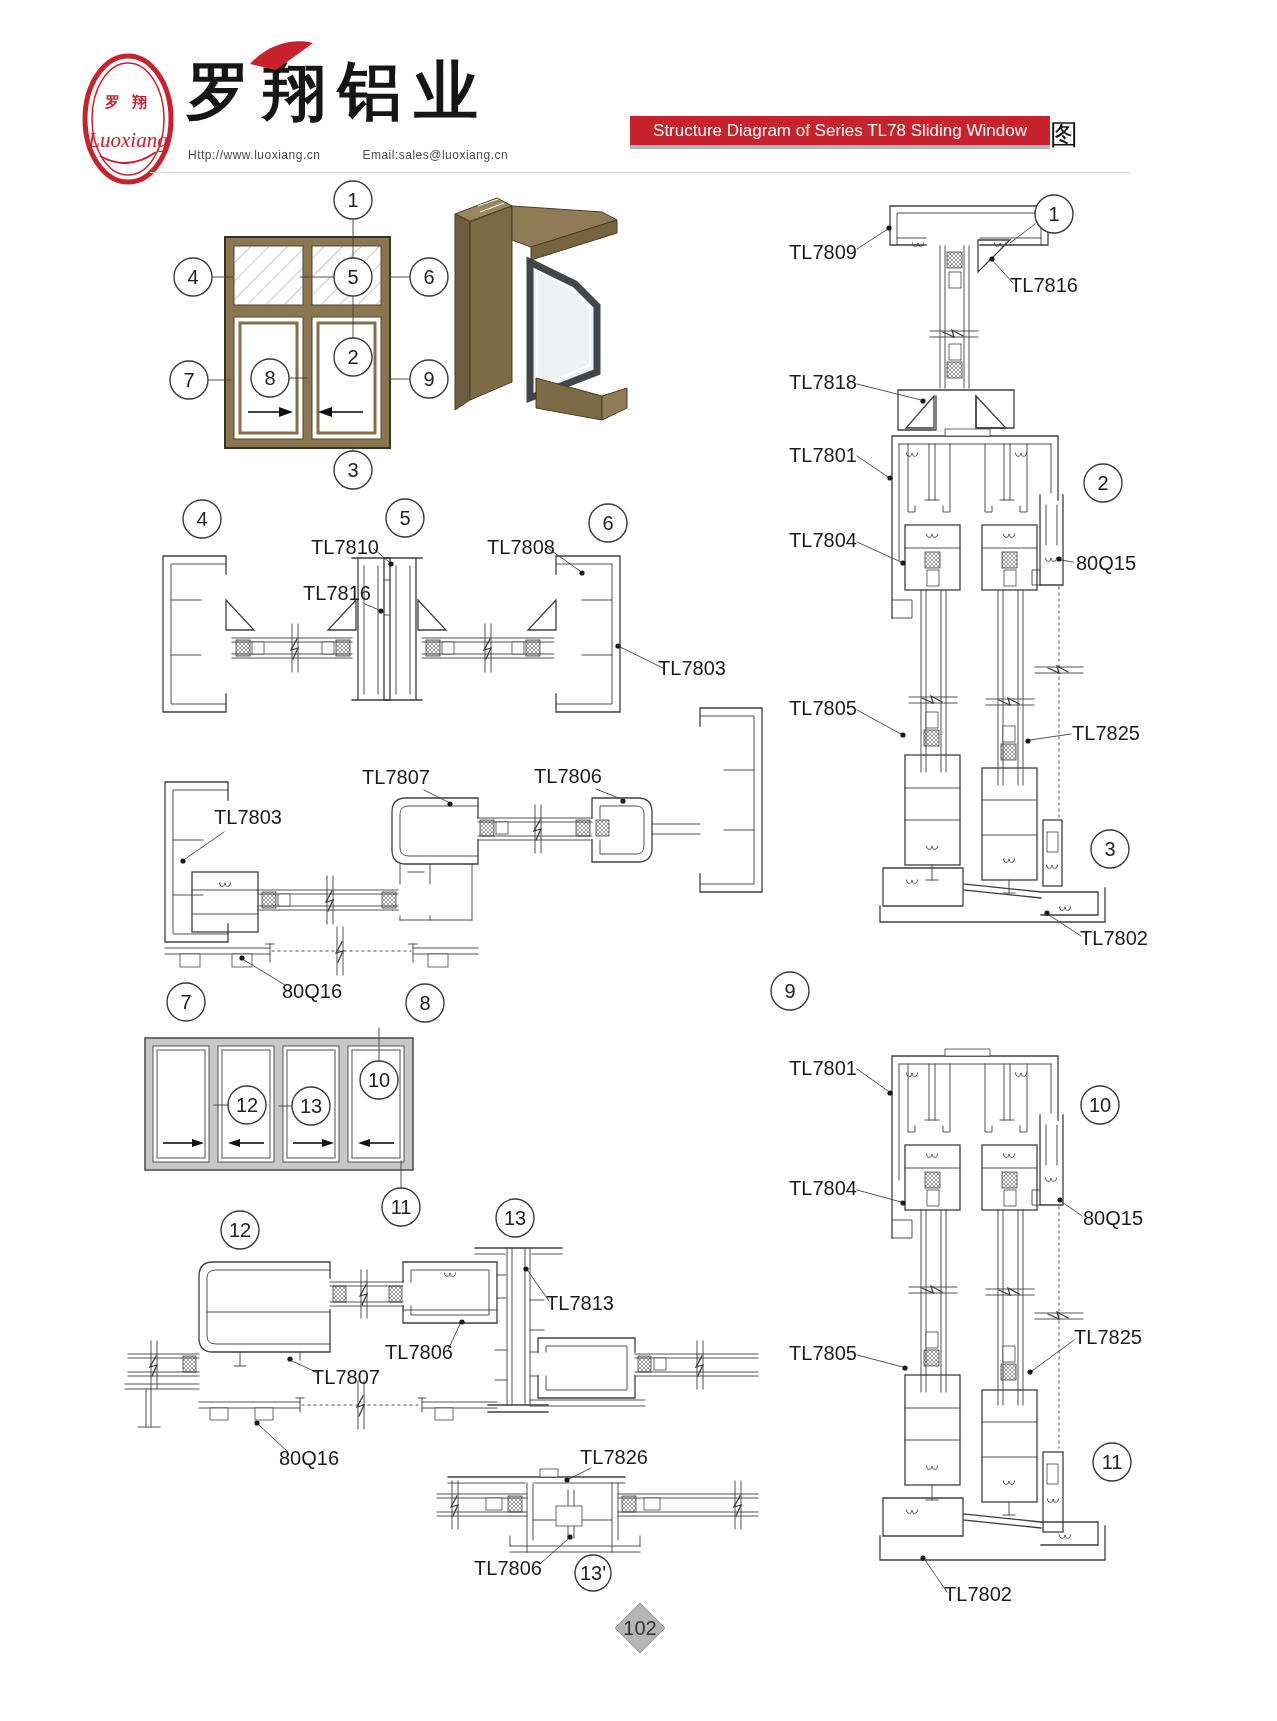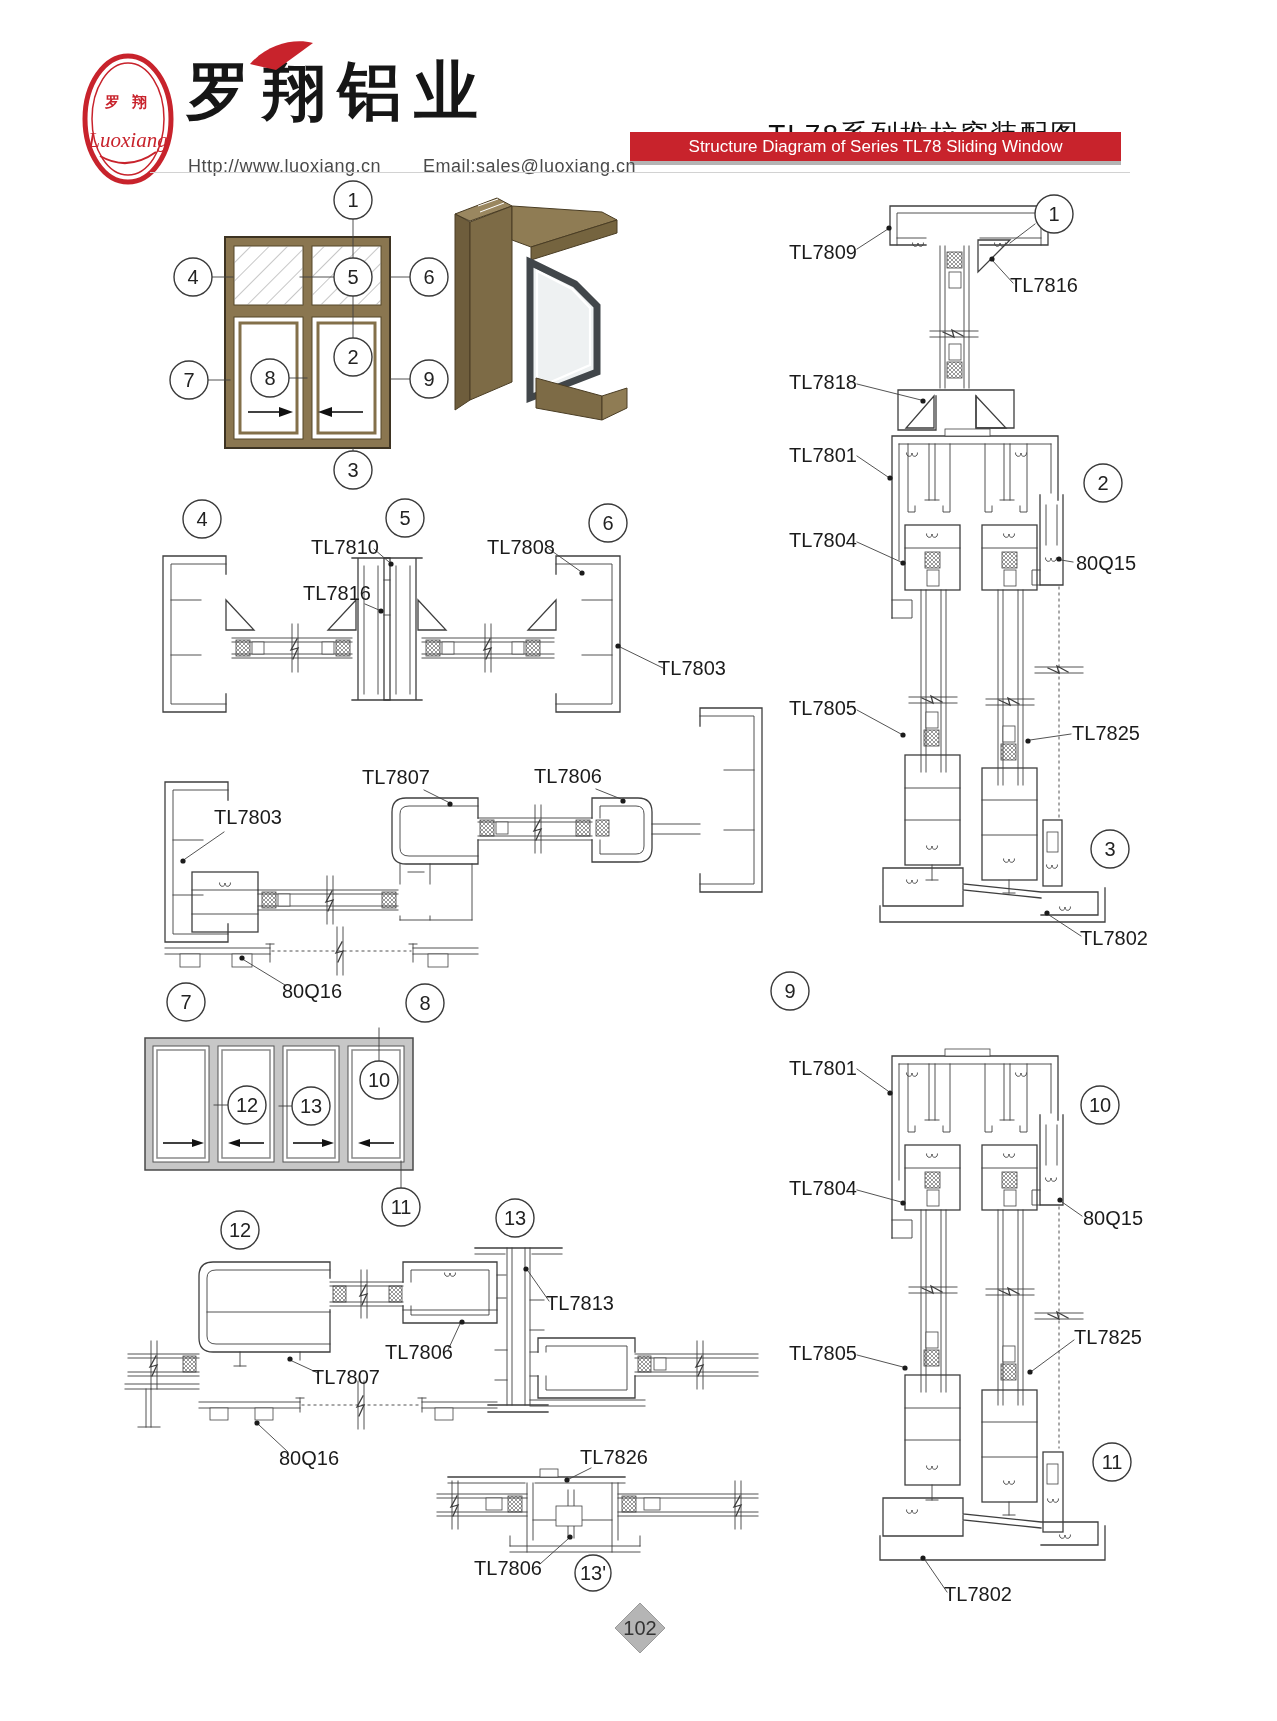--- a/index.html
+++ b/index.html
@@ -5,23 +5,23 @@
   html,body{margin:0;padding:0;background:#e8e8e8;font-family:"Liberation Sans",sans-serif;}
   .page{position:relative;width:1277px;height:1721px;background:#fff;margin:0 auto;overflow:hidden;}
   .art{position:absolute;left:0;top:0;z-index:1;}
   .hdr{position:absolute;z-index:2;}
   .logo-box{left:80px;top:52px;width:96px;height:136px;}
   .co-cn{left:186px;top:48px;font-size:64px;font-weight:bold;color:#161616;letter-spacing:12px;white-space:nowrap;}
   .swoosh{left:246px;top:36px;}
   .bar-left{left:170px;top:116px;width:406px;height:28px;background:#c8232c;box-shadow:0 4px 0 #b4b4b4;display:flex;align-items:center;}
   .bar-left span{color:#fff;font-weight:bold;font-size:19px;letter-spacing:3px;padding-left:14px;}
   .title-cn{right:197px;top:68px;font-size:28px;font-weight:normal;color:#111;letter-spacing:2px;margin-top:48px;}
-  .bar-right{left:630px;top:116px;width:491px;height:29px;background:#c8232c;box-shadow:0 4px 0 #b4b4b4;display:flex;align-items:center;justify-content:center;margin-top:16px;}
+  .bar-right{left:630px;top:116px;width:420px;height:29px;background:#c8232c;box-shadow:0 4px 0 #b4b4b4;display:flex;align-items:center;justify-content:center;}
   .bar-right span{color:#fff;font-size:17px;}
-  .urlline{left:188px;top:148px;font-size:18px;color:#4a4a4a;letter-spacing:0.5px;margin-top:8px;}
+  .urlline{left:188px;top:148px;font-size:12px;color:#4a4a4a;letter-spacing:0.5px;}
   .urlline span{margin-right:42px;}
   .hr-light{left:150px;top:172px;width:980px;height:1px;background:#d2d2d2;}
   .lg-cn{font-size:15px;font-weight:bold;fill:#c8232c;text-anchor:middle;letter-spacing:4px;}
   .lg-s{font-size:21px;font-style:italic;fill:#c8232c;text-anchor:middle;font-family:"Liberation Serif",serif;}
   
   .ln{fill:none;stroke:#3f3f3f;stroke-width:1.3;stroke-linecap:square;}
   .lt{stroke-width:0.9;}
   .dash{stroke-dasharray:2 4;}
   .hb{fill:url(#xh);stroke:#444;stroke-width:0.8;}
   .ob{fill:#fff;stroke:#444;stroke-width:0.8;}

